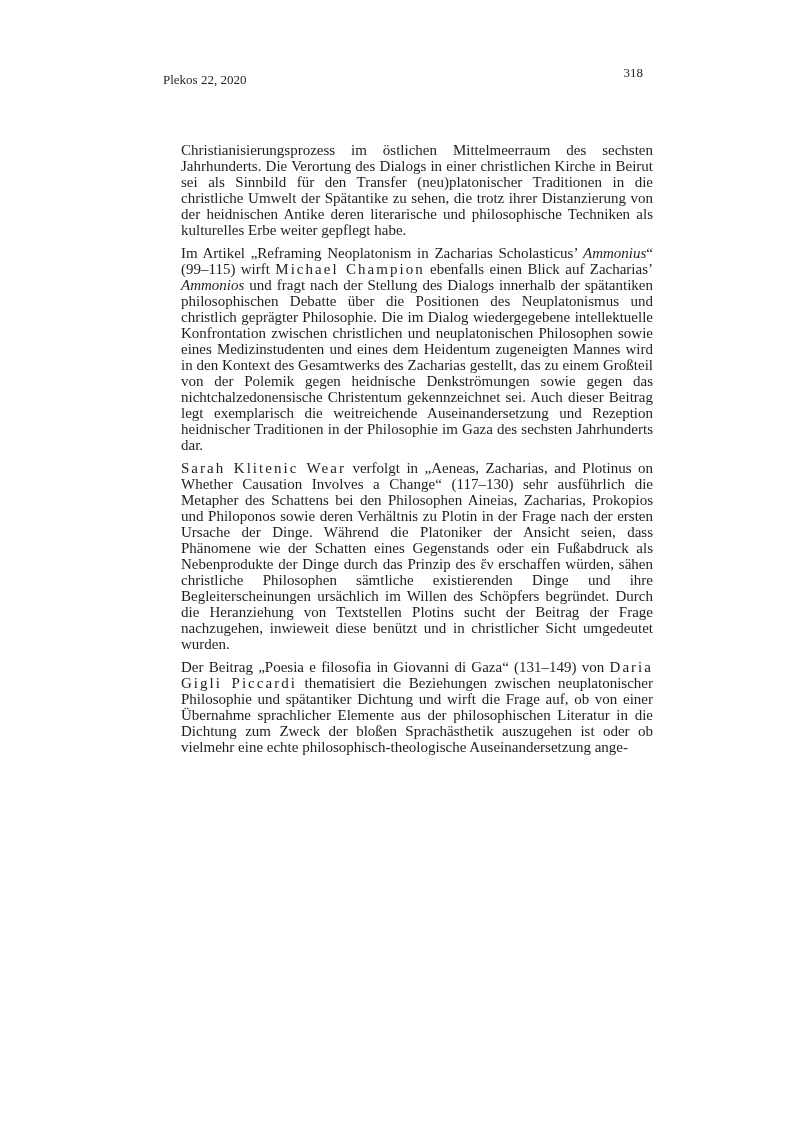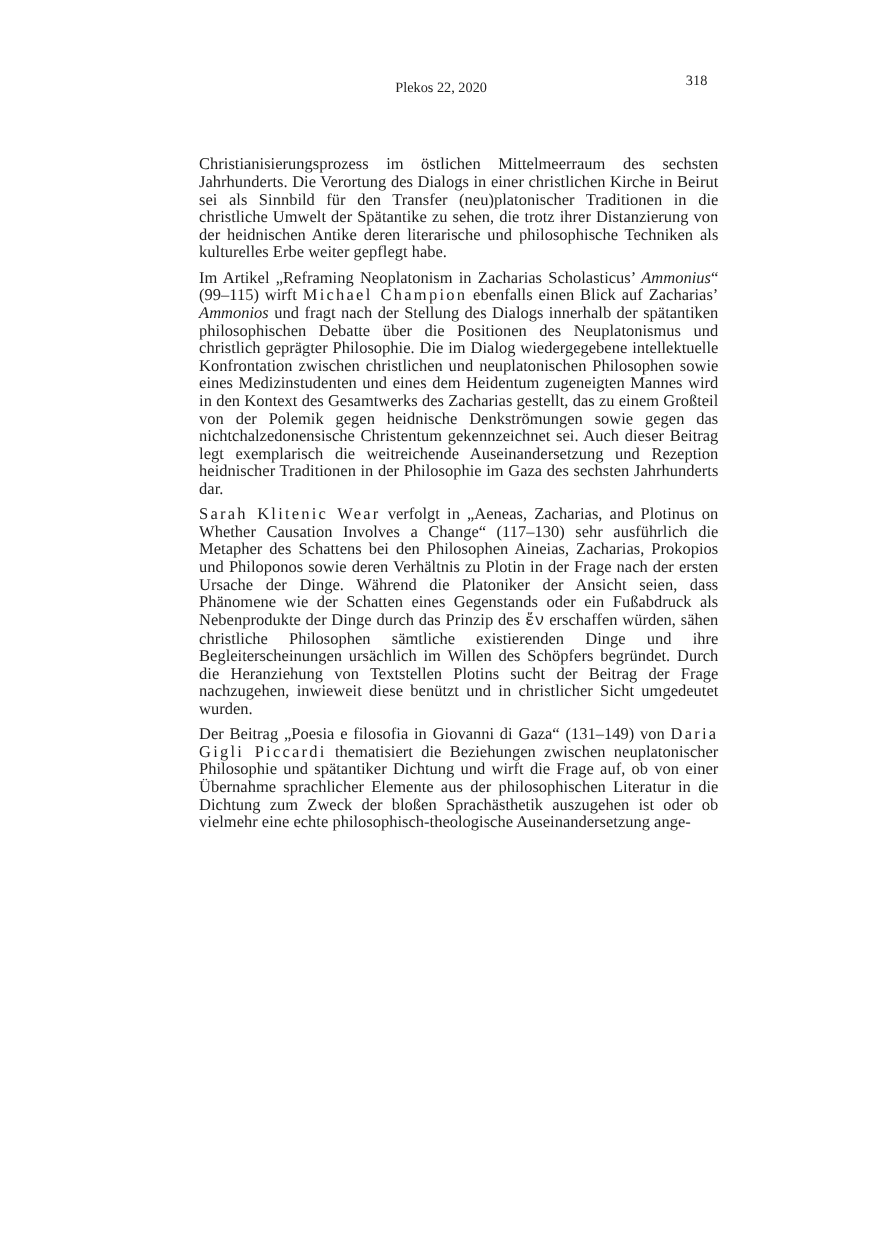--- a/index.html
+++ b/index.html
@@ -23,21 +23,21 @@
   .running-head {
     position: absolute;
     top: 72px;
     left: 163px;
     width: 476px;
     font-size: 13px;
     line-height: 15px;
   }
   .journal-line {
     display: block;
-    text-align: center;
+    text-align: left;
   }
   .page-number {
     position: absolute;
     right: -4px;
     top: -7px;
     font-size: 13px;
   }
   .text-block {
     position: absolute;
     left: 181px;
@@ -45,21 +45,21 @@
     width: 472px;
     font-size: 15px;
     line-height: 16px;
     text-align: justify;
   }
   .text-block p {
     margin: 0 0 7px 0;
   }
   .run-italic { font-style: italic; }
   .run-spaced { letter-spacing: 0.135em; }
-  .run-greek  { font-family: Liberation Mono, monospace; }
+  .run-greek  { font-family: Liberation Serif, serif; }
 </style>
 </head>
 <body>
 
 <div class="page">
 
   <div class="running-head">
     <span class="journal-line">Plekos 22, 2020</span>
     <span class="page-number">318</span>
   </div>

